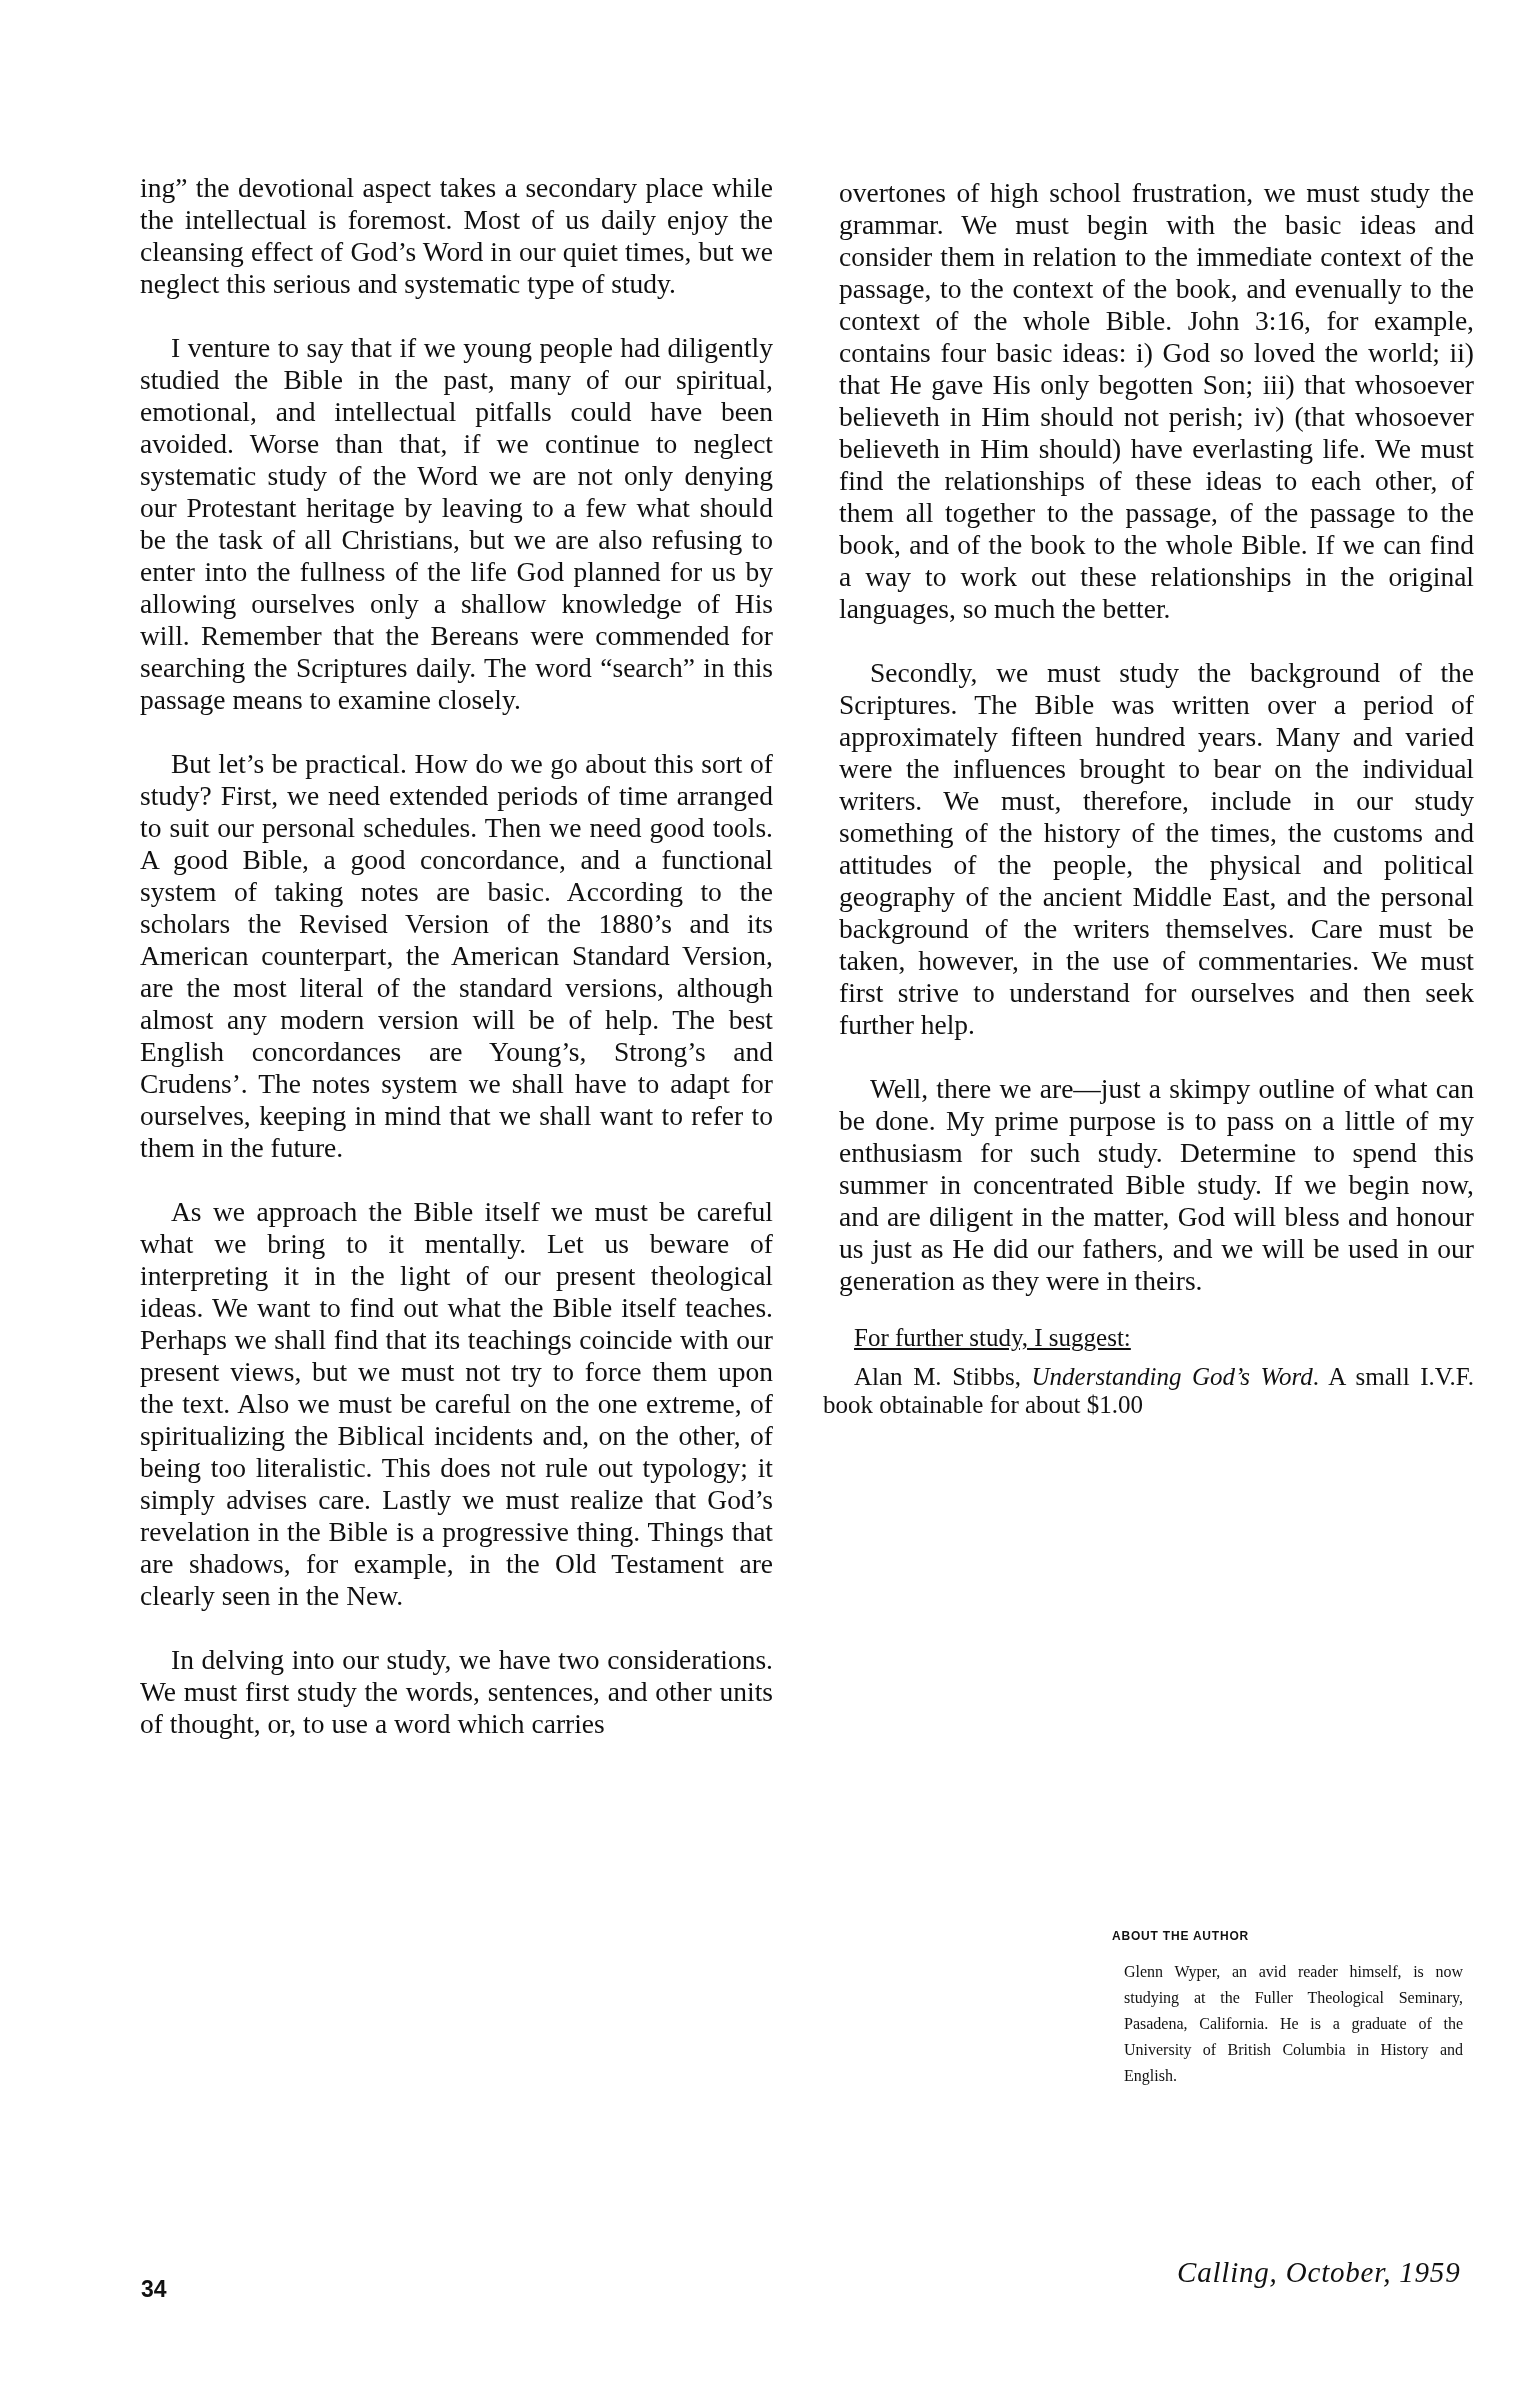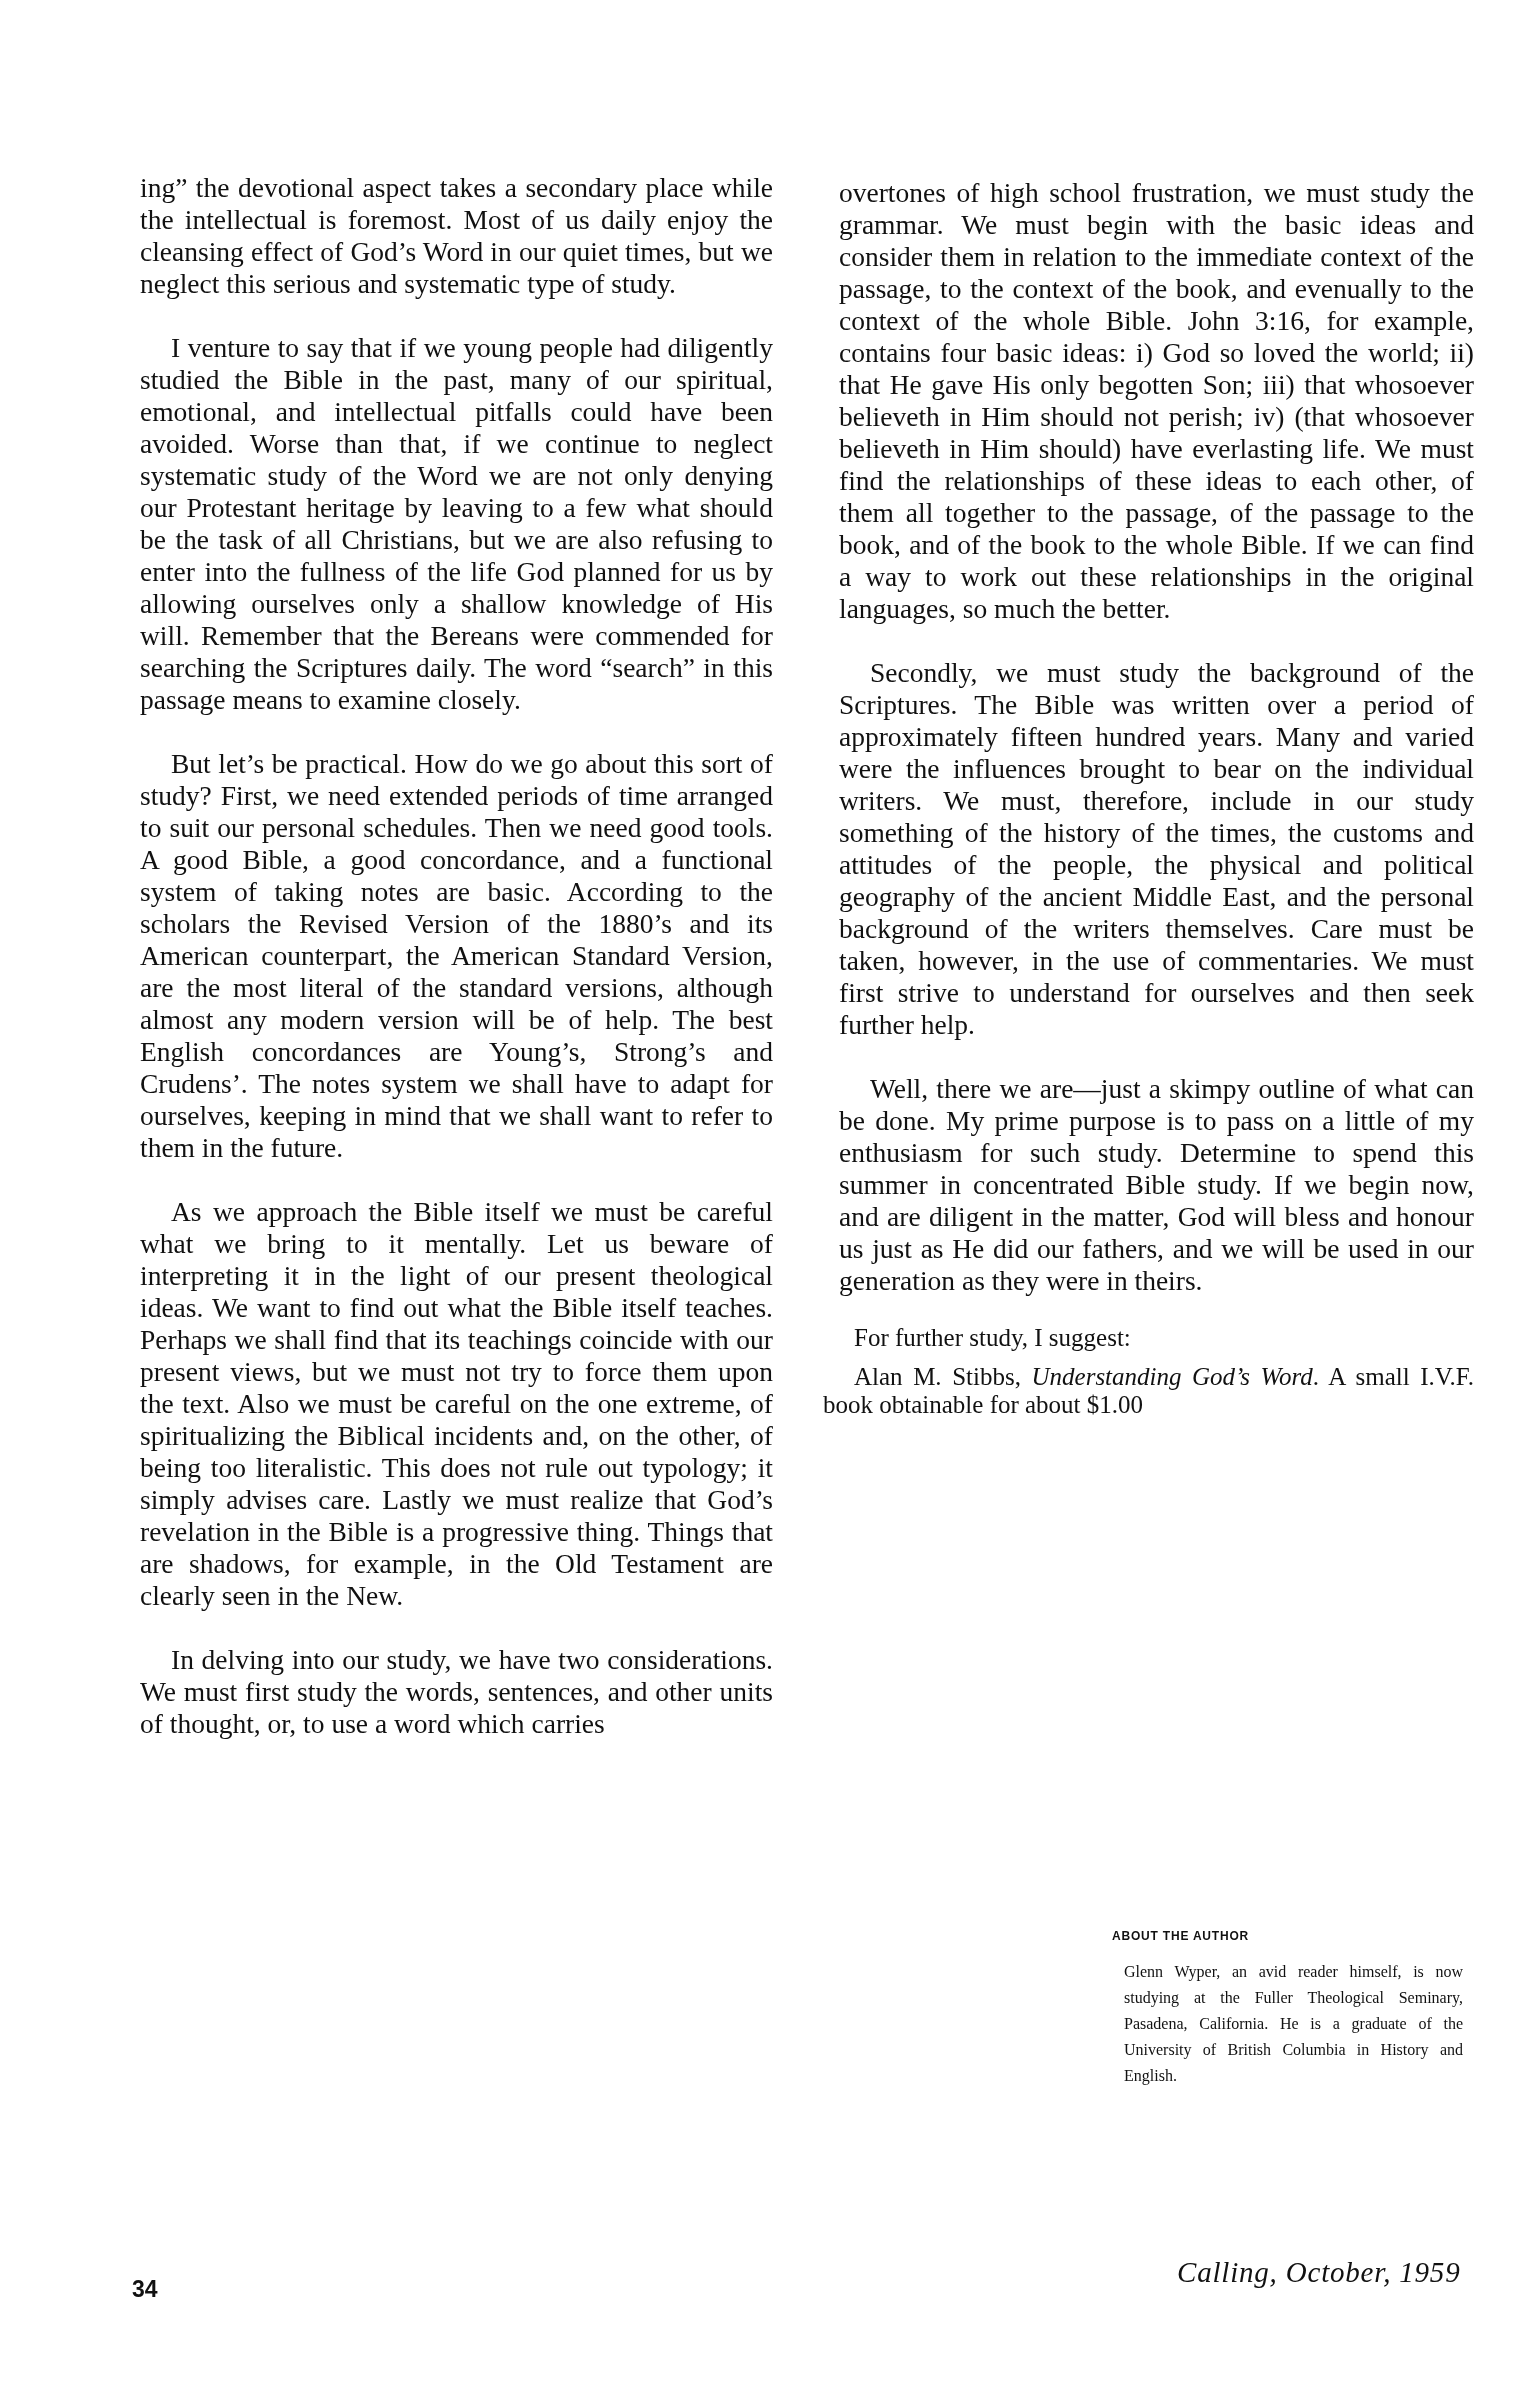--- a/index.html
+++ b/index.html
@@ -3,28 +3,28 @@
 <meta charset="utf-8">
 <style>
   html, body { margin:0; padding:0; background:#ffffff; }
   body { width:1521px; height:2401px; position:relative; overflow:hidden; color:#111; }
   .col { position:absolute; font-family:"Liberation Serif","DejaVu Serif",serif; font-size:27.5px; line-height:32px; text-align:justify; }
   #col-left { left:124px; top:172px; width:649px; }
   #col-right { left:823px; top:177px; width:651px; }
   .para { margin:0 0 32px 16px; text-indent:31px; }
   .para.first { text-indent:0; }
   .refs { font-size:25px; line-height:28px; margin-top:-4.6px; }
-  .ref-intro { text-indent:31px; margin:16px 0 11px 0; }
+  .ref-intro { text-indent:31px; margin:16px 0 11px 0;text-decoration:underline; }
   .ref { margin:0 0 3.1px 0; text-indent:31px; }
   .ref i { font-style:italic; }
   .star { float:right; font-size:28px; line-height:28px; }
   #about { position:absolute; left:1112px; top:1929px; width:363px; font-family:"Liberation Serif","DejaVu Serif",serif; }
   #about-heading { font-family:"Liberation Sans","DejaVu Sans",sans-serif; font-weight:bold; font-size:12px; letter-spacing:0.8px; margin:0 0 15.5px 0; }
   #about-body { font-size:16px; line-height:26px; text-align:justify; margin:12px; }
-  #page-number { position:absolute; left:132px; top:2276px; font-family:"Liberation Sans","DejaVu Sans",sans-serif; font-weight:bold; font-size:23px; }
+  #page-number { position:absolute; left:141px; top:2276px; font-family:"Liberation Sans","DejaVu Sans",sans-serif; font-weight:bold; font-size:23px; }
   #footer-credit { position:absolute; left:1177px; top:2256px; font-family:"Liberation Serif","DejaVu Serif",serif; font-style:italic; font-size:29px; letter-spacing:0.8px; }
 </style>
 </head>
 <body>
 
 <div id="col-left" class="col">
   <p class="para first">ing” the devotional aspect takes a secondary place while the intellectual is foremost. Most of us daily enjoy the cleansing effect of God’s Word in our quiet times, but we neglect this serious and systematic type of study.</p>
   <p class="para">I venture to say that if we young people had diligently studied the Bible in the past, many of our spiritual, emotional, and intellectual pitfalls could have been avoided. Worse than that, if we continue to neglect systematic study of the Word we are not only denying our Protestant heritage by leaving to a few what should be the task of all Christians, but we are also refusing to enter into the fullness of the life God planned for us by allowing ourselves only a shallow knowledge of His will. Remember that the Bereans were commended for searching the Scriptures daily. The word “search” in this passage means to examine closely.</p>
   <p class="para">But let’s be practical. How do we go about this sort of study? First, we need extended periods of time arranged to suit our personal schedules. Then we need good tools. A good Bible, a good concordance, and a functional system of taking notes are basic. According to the scholars the Revised Version of the 1880’s and its American counterpart, the American Standard Version, are the most literal of the standard versions, although almost any modern version will be of help. The best English concordances are Young’s, Strong’s and Crudens’. The notes system we shall have to adapt for ourselves, keeping in mind that we shall want to refer to them in the future.</p>
   <p class="para">As we approach the Bible itself we must be careful what we bring to it mentally. Let us beware of interpreting it in the light of our present theological ideas. We want to find out what the Bible itself teaches. Perhaps we shall find that its teachings coincide with our present views, but we must not try to force them upon the text. Also we must be careful on the one extreme, of spiritualizing the Biblical incidents and, on the other, of being too literalistic. This does not rule out typology; it simply advises care. Lastly we must realize that God’s revelation in the Bible is a progressive thing. Things that are shadows, for example, in the Old Testament are clearly seen in the New.</p>

